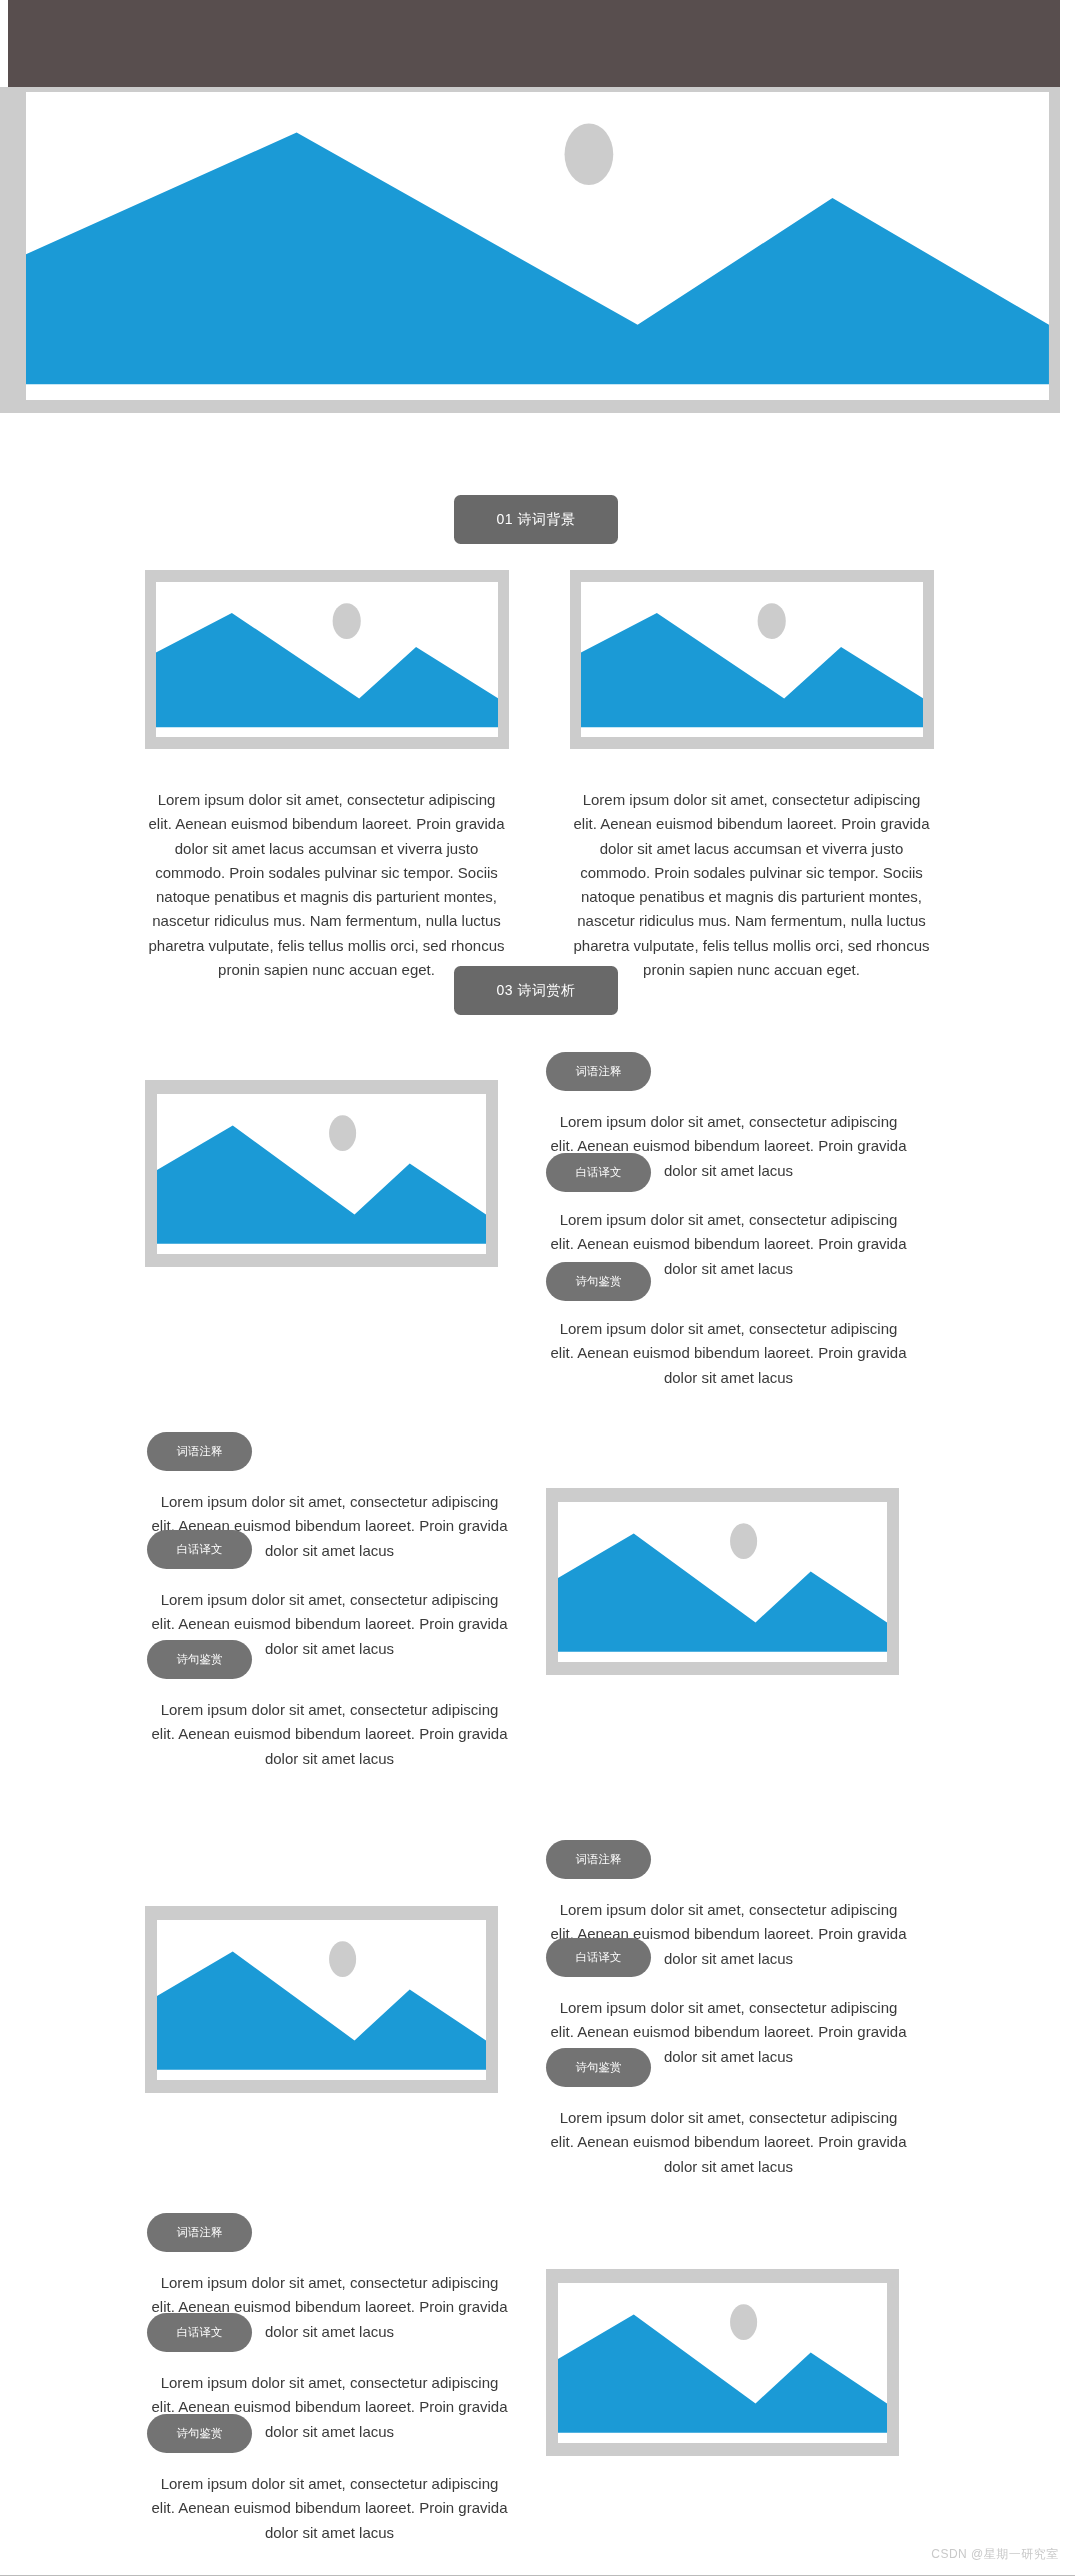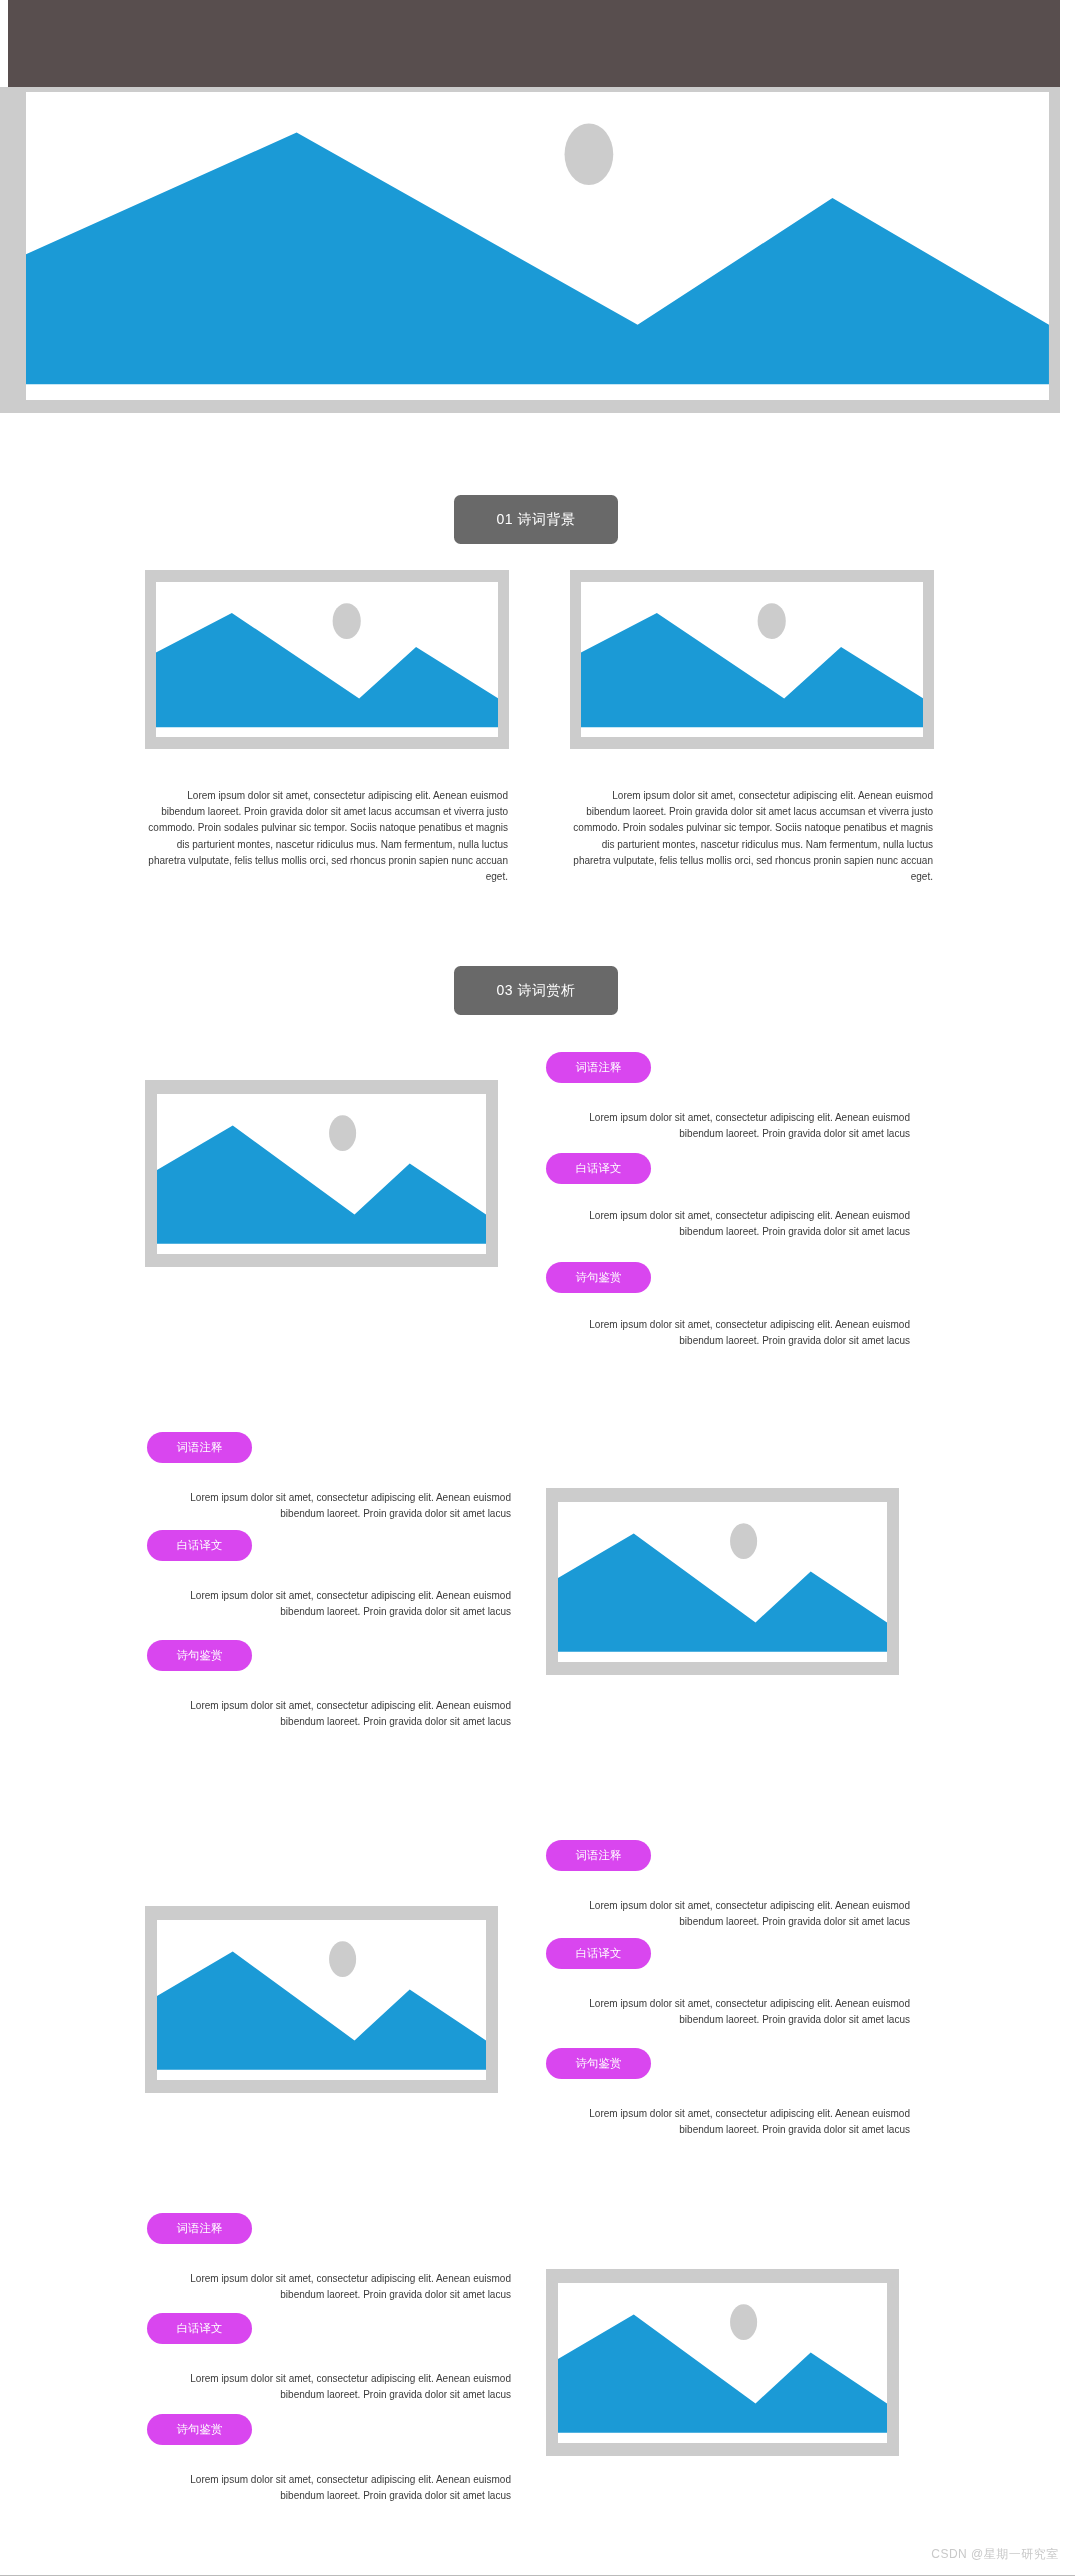--- a/index.html
+++ b/index.html
@@ -86,37 +86,37 @@
   .imgph-inner {
     position: absolute;
     background: #ffffff;
     overflow: hidden;
   }
   .imgph svg { display: block; width: 100%; height: 100%; }
 
   
   .body-text {
     position: absolute;
-    font-size: 10px;
+    font-size: 15px;
     line-height: 1.62;
     color: #3a3a3a;
-    text-align: right;
+    text-align: center;
   }
 
   
   .tag-pill {
     position: absolute;
-    background: #d946ef;
+    background: #737373;
     color: #ffffff;
     border-radius: 541px;
     display: flex;
     align-items: center;
     justify-content: center;
     font-size: 11.4px;
-    height: 31px;
+    height: 39px;
     width: 105px;
     white-space: nowrap;
   }
 
   
   .watermark {
     position: absolute;
     right: 16.2px;
     bottom: 12px;
     font-size: 12px;

